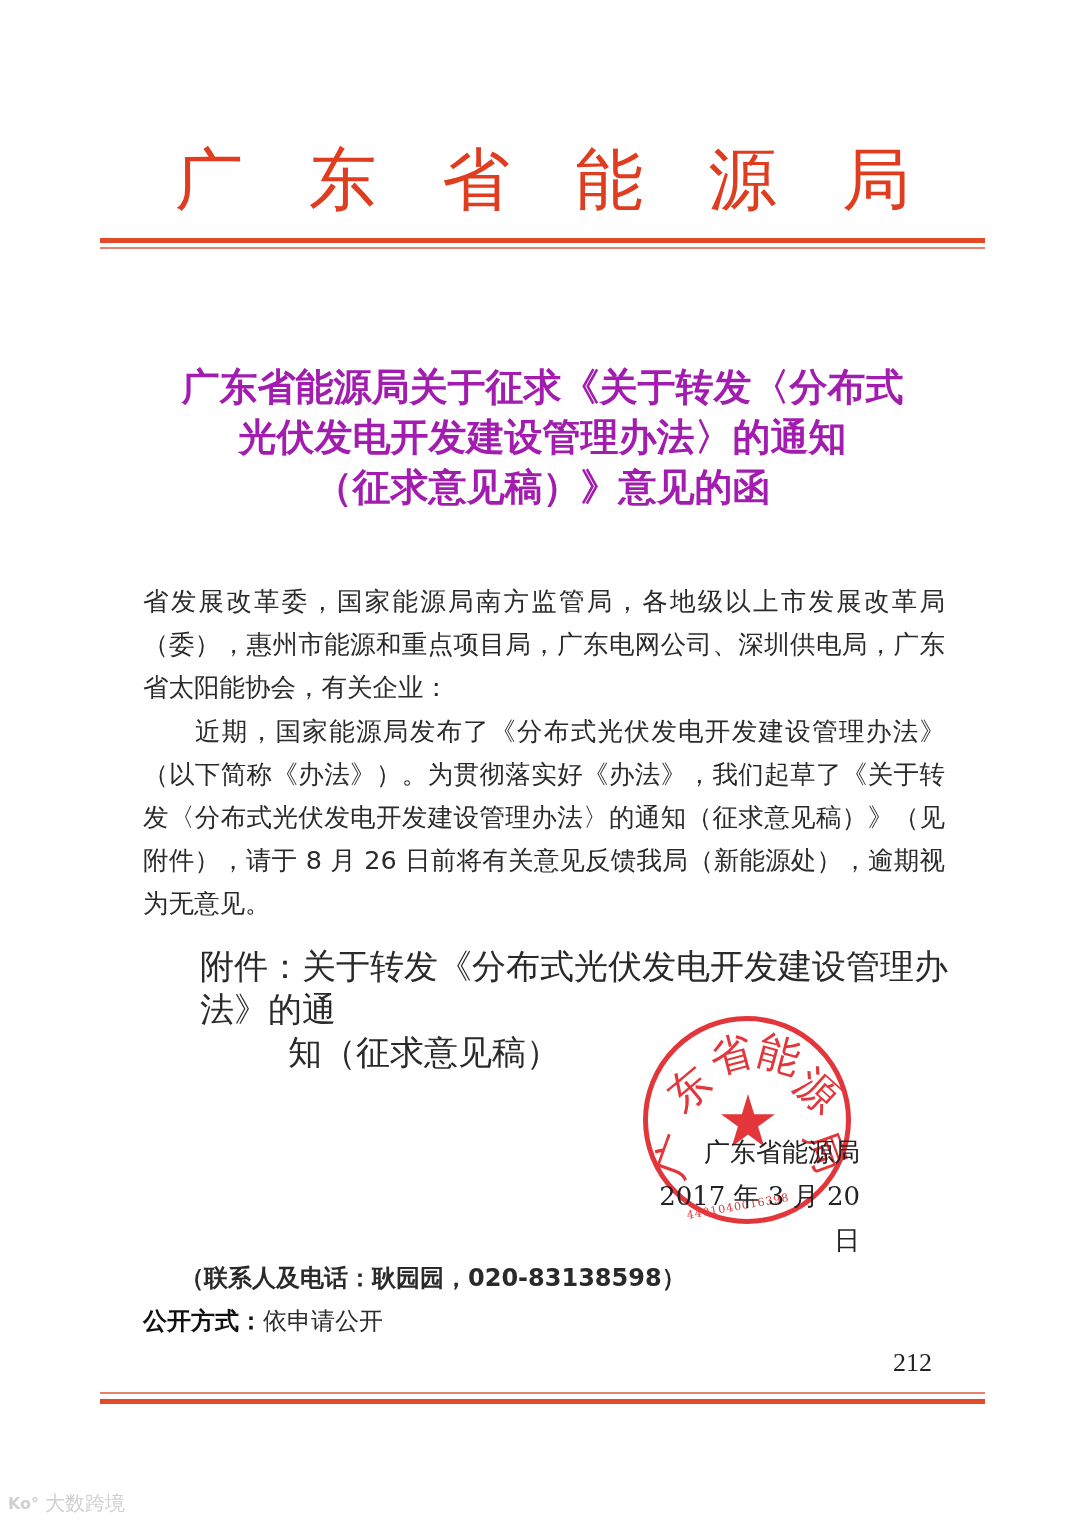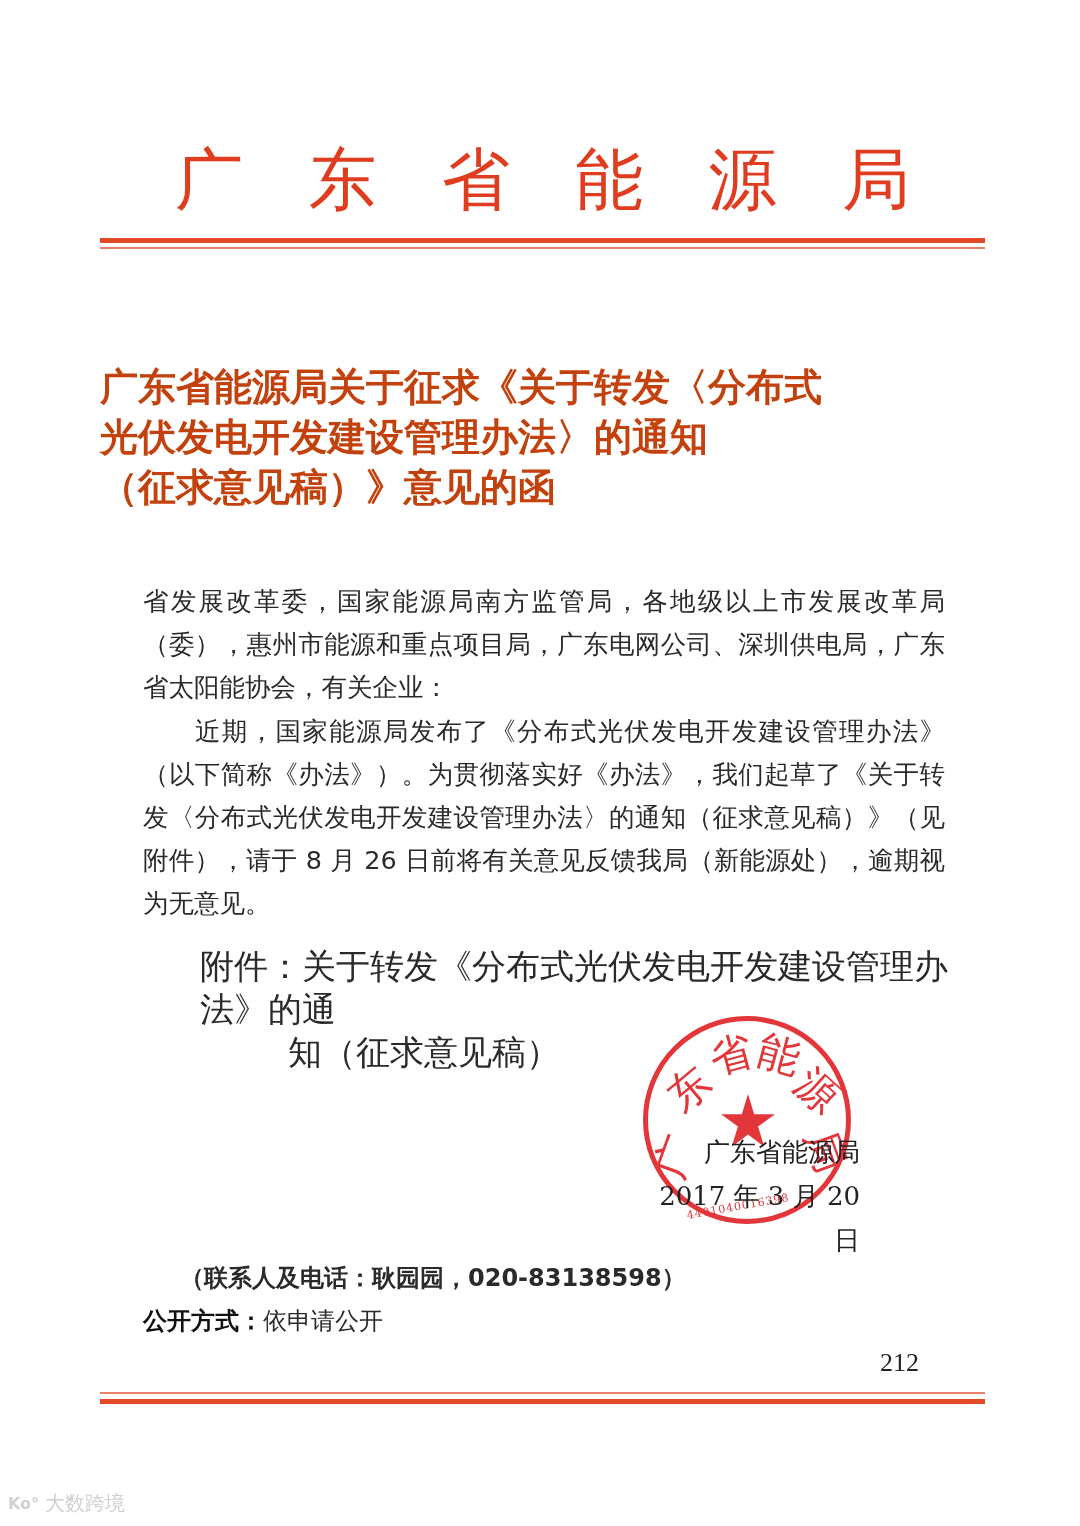--- a/index.html
+++ b/index.html
@@ -2,34 +2,34 @@
 <html><head>
 <meta charset="utf-8">
 <style>
   html, body { margin:0; padding:0; background:#ffffff; }
   body { width:1080px; height:1526px; position:relative; overflow:hidden; font-family:"DejaVu Serif", serif; color:#222; }
   .abs { position:absolute; }
   .masthead { left:100px; top:135px; width:885px; height:90px; display:flex; justify-content:space-between; padding:0 75px; box-sizing:border-box; }
   .masthead span { color:#e03c1f; font-family:"DejaVu Serif", serif; font-size:68px; line-height:90px; }
   .rule-thick { height:5px; background:#e24a28; }
   .rule-thin { height:2px; background:#e9806a; }
-  .title { left:100px; top:362px; width:885px; text-align:left; font-family:"DejaVu Serif", serif; font-weight:bold; font-size:38px; line-height:50px; color:#c2410c; }
+  .title { left:100px; top:362px; width:885px; text-align:center; font-family:"DejaVu Serif", serif; font-weight:bold; font-size:38px; line-height:50px; color:#a21caf; }
   .para { left:143px; width:802px; font-size:25.5px; line-height:43px; color:#2a2a2a; text-align:justify; font-family:"DejaVu Sans", sans-serif;margin-top:28px; }
   .indent { text-indent:52px; }
   .attach { left:200px; top:945px; width:750px; font-size:34px; line-height:43px; color:#2a2a2a; font-family:"DejaVu Sans", sans-serif; }
   .attach .cont { padding-left:88px; }
   .seal { left:643px; top:1016px; width:208px; height:208px; border-radius:50%; border:5px solid #e0262b; box-sizing:border-box; opacity:0.92; }
   .seal-text { position:absolute; color:#e0262b; font-size:42px; font-family:"DejaVu Sans", sans-serif; }
   .star { position:absolute; left:72px; top:72px; width:56px; height:56px; }
   .seal-num { position:absolute; bottom:6px; left:38px; font-size:11px; color:#e0262b; letter-spacing:1px; transform:rotate(-10deg); }
   .sig { left:635px; top:1130px; font-size:26px; line-height:44px; font-family:"DejaVu Serif", serif; color:#222; text-align:right; width:225px; }
   .contact { left:180px; top:1262px; font-size:24px; font-family:"DejaVu Sans", sans-serif; color:#2a2a2a;font-weight:bold; }
   .public { left:143px; top:1305px; font-size:24px; font-family:"DejaVu Sans", sans-serif; color:#2a2a2a; }
   .public b { font-weight:bold; color:#111; }
-  .pagenum { left:880px; top:1348px; width:65px; text-align:left; font-size:26px; font-family:"Liberation Serif", serif; color:#222; }
+  .pagenum { left:880px; top:1348px; width:65px; text-align:center; font-size:26px; font-family:"Liberation Serif", serif; color:#222; }
   .watermark { left:8px; top:1490px; font-size:20px; color:#d0d0d0; font-family:"DejaVu Sans", sans-serif; display:flex; align-items:center; gap:6px; }
   .wm-logo { font-size:16px; color:#d0d0d0; font-weight:bold; }
 </style>
 </head>
 <body>
 
 <div class="abs masthead">
   <span>广</span>
   <span>东</span>
   <span>省</span>

